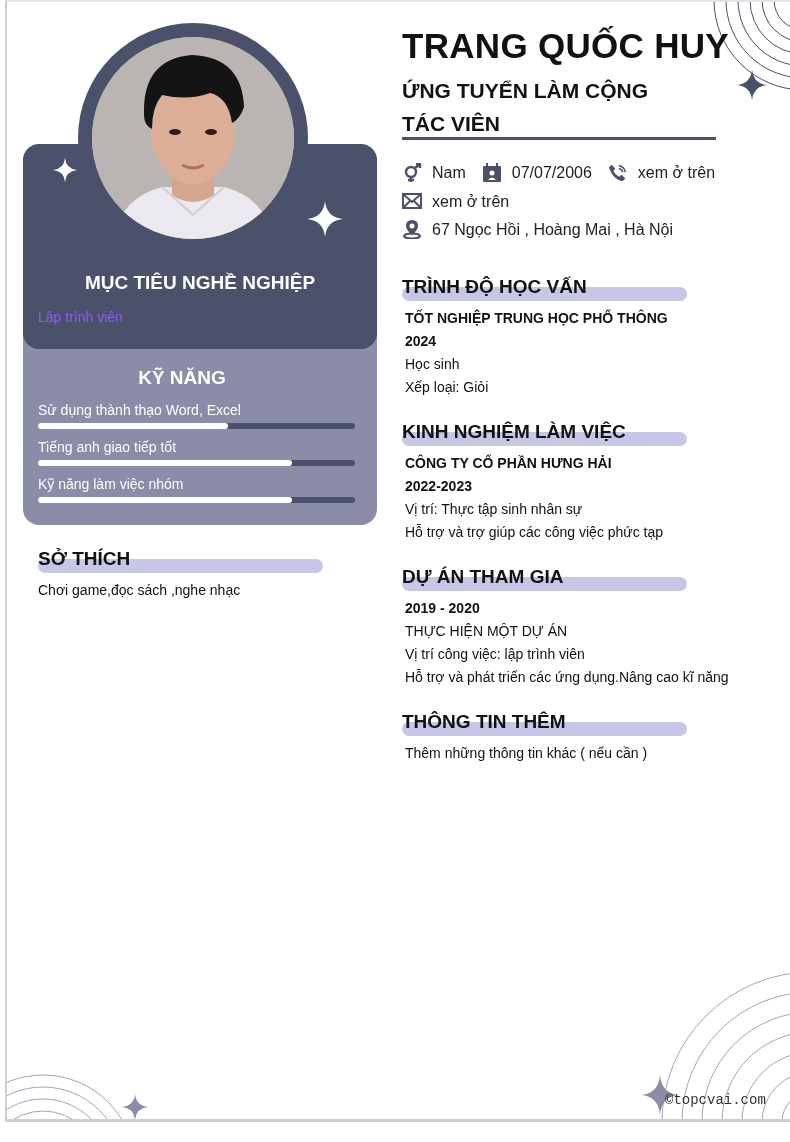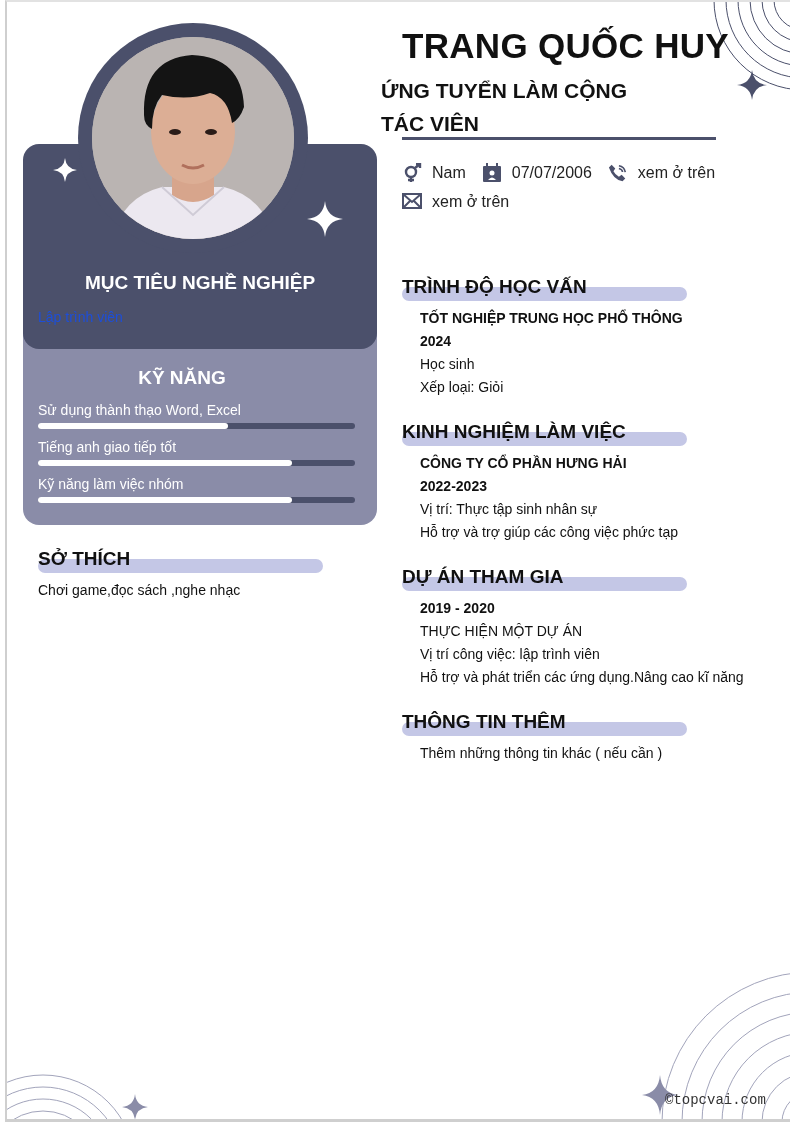--- a/index.html
+++ b/index.html
@@ -8,42 +8,42 @@
 
   
   .deco { position:absolute; pointer-events:none; }
 
   
   .top-card { position:absolute; left:16px; top:142px; width:354px; height:205px; background:#4b506b; border-radius:16px; z-index:2; }
   .photo-ring { position:absolute; left:71px; top:21px; width:230px; height:230px; border-radius:50%; background:#4b506b; z-index:3; }
   .photo { position:absolute; left:14px; top:14px; width:202px; height:202px; border-radius:50%; overflow:hidden; background:#bdb7b5; }
   .sparkle { position:absolute; z-index:4; }
   .objective-title { position:absolute; left:16px; top:270px; width:354px; text-align:center; color:#fff; font-weight:bold; font-size:19px; z-index:4; }
-  .objective-text { position:absolute; left:31px; top:307px; color:#1d4ed8; font-size:14px; z-index:4; }
+  .objective-text { position:absolute; left:31px; top:307px; color:#8b5cf6; font-size:14px; z-index:4; }
 
   .skills-card { position:absolute; left:16px; top:320px; width:354px; height:203px; background:#8a8ca8; border-radius:0 0 16px 16px; z-index:1; }
   .skills-title { position:absolute; left:16px; top:365px; width:318px; text-align:center; color:#fff; font-weight:bold; font-size:19px; z-index:3; }
   .skill { position:absolute; left:31px; width:317px; z-index:3; }
   .skill-label { color:#fff; font-size:14px; line-height:17px; }
   .skill-bar { margin-top:4px; height:6px; border-radius:3px; background:#4b506b; position:relative; }
   .skill-fill { position:absolute; left:0; top:0; height:6px; border-radius:3px; background:#fff; }
 
   .section-title { position:absolute; font-weight:bold; font-size:19px; color:#111; z-index:2; }
   .section-hl { position:absolute; height:14px; background:#c4c7e6; border-radius:7px; z-index:1; }
   .hobby-text { position:absolute; left:31px; top:580px; font-size:14px; color:#111; }
 
   
   .name { position:absolute; left:395px; top:24px; font-size:35px; font-weight:bold; color:#111; letter-spacing:0.3px; }
-  .position { position:absolute; left:374px; top:72px; width:300px; font-size:21px; font-weight:bold; color:#111; line-height:33px; }
+  .position { position:absolute; left:395px; top:72px; width:300px; font-size:21px; font-weight:bold; color:#111; line-height:33px; }
   .name-rule { position:absolute; left:395px; top:135px; width:314px; height:3px; background:#4b506b; }
   .info-row { position:absolute; left:395px; font-size:16px; color:#222; display:flex; align-items:flex-end; }
   .info-icon { width:20px; height:20px; display:inline-flex; align-items:center; justify-content:center; margin-right:10px; }
   .info-item { display:inline-flex; align-items:center; margin-right:16px; }
 
-  .entry-line { position:absolute; left:413px; font-size:14px; color:#111; }
+  .entry-line { position:absolute; left:398px; font-size:14px; color:#111; }
   .entry-bold { font-weight:bold; }
 
   .watermark { position:absolute; left:658px; top:1090px; font-family:Liberation Mono, monospace; font-size:14px; color:#333; z-index:3; }
 </style>
 </head>
 <body>
 
 <div class="page">
 
   <svg class="deco" style="left:705px;top:-2px;" width="82" height="110" viewBox="0 0 82 110">
@@ -181,20 +181,30 @@
   </div>
   <div class="info-row" style="top:189px;">
     <span class="info-icon">
       <svg width="20" height="16" viewBox="0 0 20 16">
           <rect x="1" y="1" width="18" height="14" fill="none" stroke="#4b506b" stroke-width="2"></rect>
           <path d="M1 1 L10 9 L19 1 M1 15 L8 8 M19 15 L12 8" stroke="#4b506b" stroke-width="2" fill="none"></path>
         </svg>
     </span>
     <span>xem ở trên</span>
   </div>
+  <div class="info-row" style="top:217px;">
+    <span class="info-icon">
+      <svg width="20" height="20" viewBox="0 0 20 20">
+          <path d="M10 1 Q16 1 16 7 Q16 11 10 16 Q4 11 4 7 Q4 1 10 1Z" fill="#4b506b"></path>
+          <circle cx="10" cy="7" r="2.5" fill="#fff"></circle>
+          <ellipse cx="10" cy="17" rx="8" ry="2.5" fill="none" stroke="#4b506b" stroke-width="2"></ellipse>
+        </svg>
+    </span>
+    <span>67 Ngọc Hồi , Hoàng Mai , Hà Nội</span>
+  </div>
 
   <div class="section-hl" style="left:395px;top:285px;width:285px;"></div>
   <div class="section-title" style="left:395px;top:274px;">TRÌNH ĐỘ HỌC VẤN</div>
   <div class="entry-line entry-bold" style="top:308px;">TỐT NGHIỆP TRUNG HỌC PHỔ THÔNG</div>
   <div class="entry-line entry-bold" style="top:331px;">2024</div>
   <div class="entry-line" style="top:354px;">Học sinh</div>
   <div class="entry-line" style="top:377px;">Xếp loại: Giỏi</div>
 
   <div class="section-hl" style="left:395px;top:430px;width:285px;"></div>
   <div class="section-title" style="left:395px;top:419px;">KINH NGHIỆM LÀM VIỆC</div>

